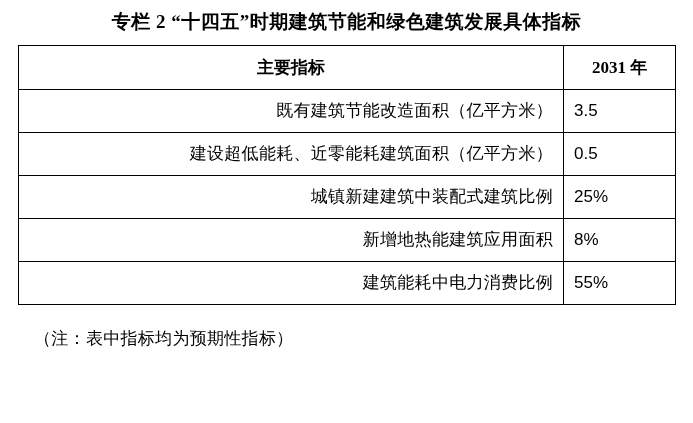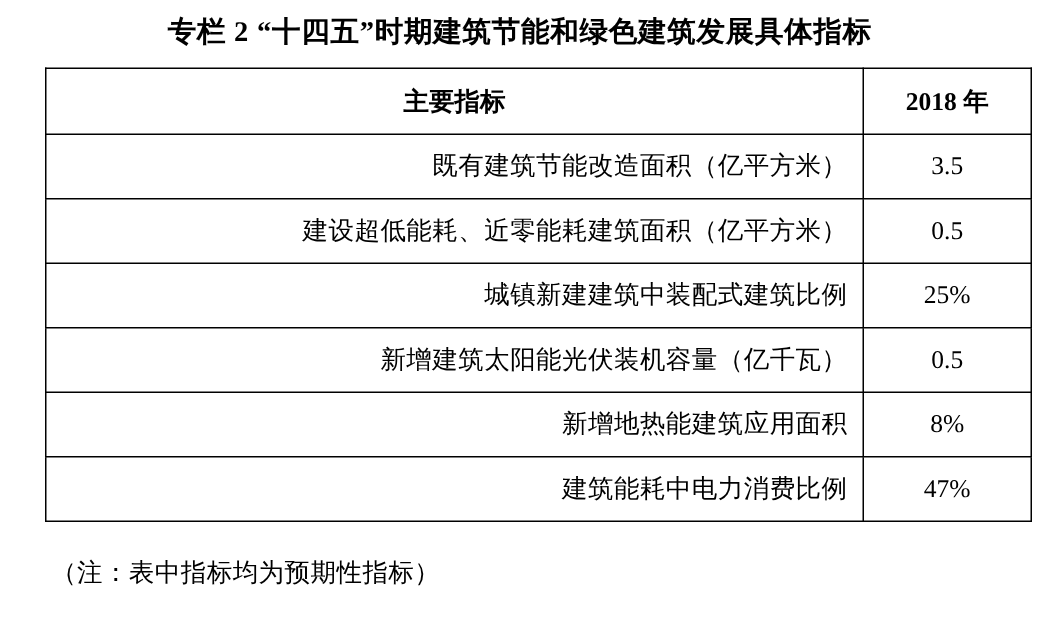--- a/index.html
+++ b/index.html
@@ -31,21 +31,20 @@
     white-space: nowrap;
   }
   .table-wrap {
     margin: 0 18px;
   }
   table.indicator-table {
     width: 657px;
     border-collapse: collapse;
     table-layout: fixed;
     border: 1.5px solid #000;
-    margin-left: 12px;
   }
   table.indicator-table td,
   table.indicator-table th {
     border: 1px solid #000;
     height: 43px;
     font-size: 17px;
     font-weight: normal;
     padding: 0 10px;
     box-sizing: border-box;
   }
@@ -54,22 +53,21 @@
     font-weight: bold;
     height: 44px;
   }
   col.col-name { width: 545px; }
   col.col-val  { width: 112px; }
   td.name-cell {
     text-align: right;
     letter-spacing: 0.3px;
   }
   td.value-cell {
-    text-align: center;
-    font-family: Liberation Serif, serif;
+    font-family: Liberation Sans, sans-serif;
   }
   .note {
     margin-top: 22px;
     padding-left: 34px;
     font-size: 17px;
     letter-spacing: 0.3px;
   }
 </style>
 </head>
 <body>
@@ -80,47 +78,43 @@
 
   <div class="table-wrap">
     <table class="indicator-table">
       <colgroup>
         <col class="col-name">
         <col class="col-val">
       </colgroup>
       <thead>
         <tr>
           <th>主要指标</th>
-          <th>2018 年</th>
+          <th>2031 年</th>
         </tr>
       </thead>
       <tbody>
         <tr>
           <td class="name-cell">既有建筑节能改造面积（亿平方米）</td>
           <td class="value-cell">3.5</td>
         </tr>
         <tr>
           <td class="name-cell">建设超低能耗、近零能耗建筑面积（亿平方米）</td>
           <td class="value-cell">0.5</td>
         </tr>
         <tr>
           <td class="name-cell">城镇新建建筑中装配式建筑比例</td>
           <td class="value-cell">25%</td>
         </tr>
         <tr>
-          <td class="name-cell">新增建筑太阳能光伏装机容量（亿千瓦）</td>
-          <td class="value-cell">0.5</td>
-        </tr>
-        <tr>
           <td class="name-cell">新增地热能建筑应用面积</td>
           <td class="value-cell">8%</td>
         </tr>
         <tr>
           <td class="name-cell">建筑能耗中电力消费比例</td>
-          <td class="value-cell">47%</td>
+          <td class="value-cell">55%</td>
         </tr>
       </tbody>
     </table>
   </div>
 
   <div class="note">（注：表中指标均为预期性指标）</div>
 
 </div>
 
 </body></html>

